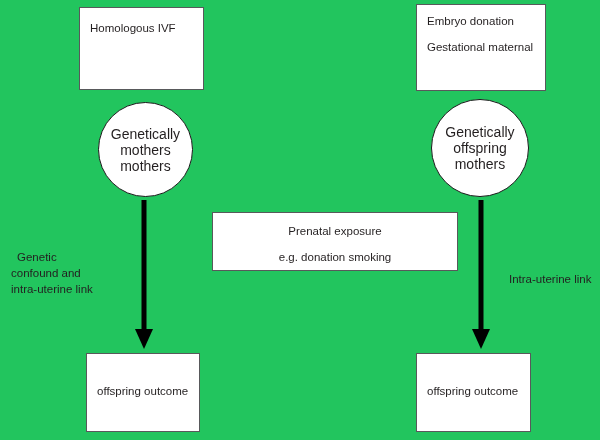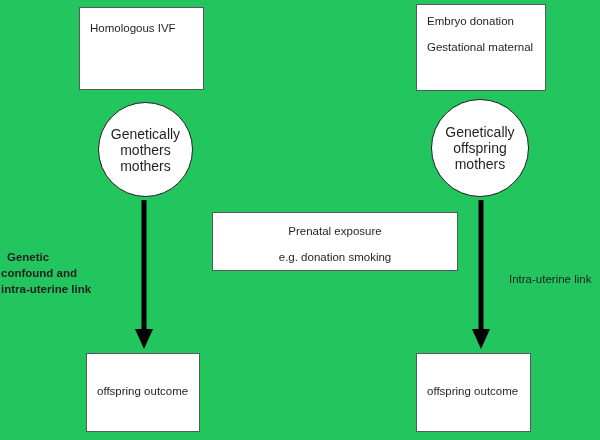--- a/index.html
+++ b/index.html
@@ -120,21 +120,21 @@
     <div class="cline">mothers</div>
   </div>
 
   <div class="box" style="left:212px; top:194px; width:246px; height:59px;margin-top:18px;">
     <div class="lines centered" style="top:12px;">
       <div class="line">Prenatal exposure</div>
       <div class="line">e.g. donation smoking</div>
     </div>
   </div>
 
-  <div class="note" style="left:1px; top:249px;font-weight:bold;">
+  <div class="note" style="left:11px; top:249px;">
     <div style="padding-left:6px;">Genetic</div>
     <div>confound and</div>
     <div>intra-uterine link</div>
   </div>
 
   <div class="note" style="left:509px; top:271px;">
     <div>Intra-uterine link</div>
   </div>
 
   <div class="arrow" style="left:134px; top:200px; width:20px; height:149px;">

